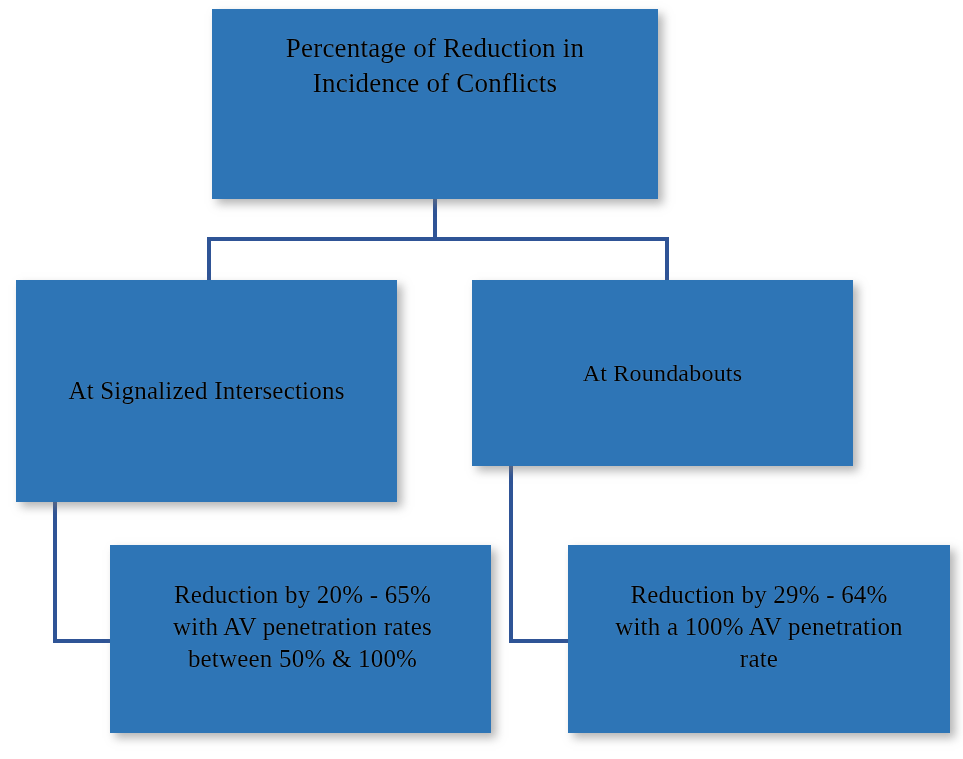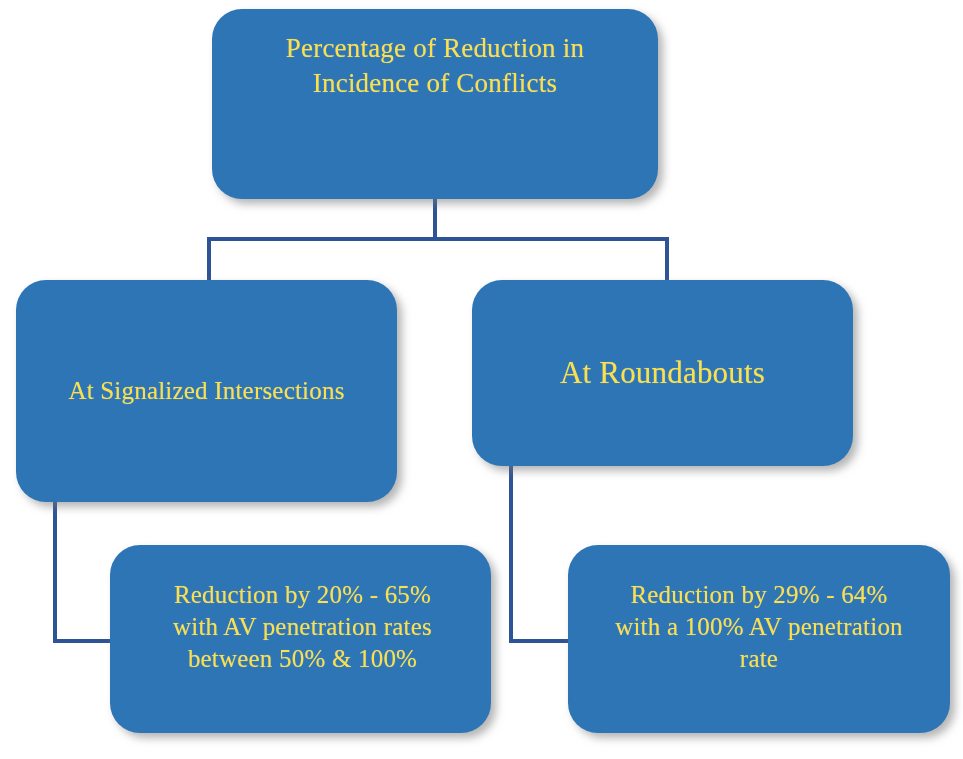--- a/index.html
+++ b/index.html
@@ -13,28 +13,27 @@
     height: 759px;
     background: #ffffff;
     overflow: hidden;
     font-family: "Liberation Serif", "DejaVu Serif", serif;
   }
 
   
   .node {
     position: absolute;
     background: #2E75B6;
-    color: #fde047;
+    color: #000000;
     box-sizing: border-box;
     display: flex;
     justify-content: center;
     text-align: center;
     box-shadow: 5px 5px 9px rgba(120,120,120,0.55);
     z-index: 3;
-    border-radius: 30px;
   }
   .node .node-text {
     display: block;
     white-space: pre-line;
     line-height: 1.28;
     letter-spacing: 0.2px;
     text-shadow: 0 0 1px rgba(255,255,255,0.35);
   }
 
   
@@ -58,21 +57,21 @@
     padding: 0 18px;
     font-size: 25px;
   }
   #node-roundabouts {
     left: 472px;
     top: 280px;
     width: 381px;
     height: 186px;
     align-items: center;
     padding: 0 16px;
-    font-size: 31px;
+    font-size: 24px;
   }
 
   
   #node-signalized-detail {
     left: 110px;
     top: 545px;
     width: 381px;
     height: 188px;
     align-items: center;
     padding: 0 12px 24px 16px;

